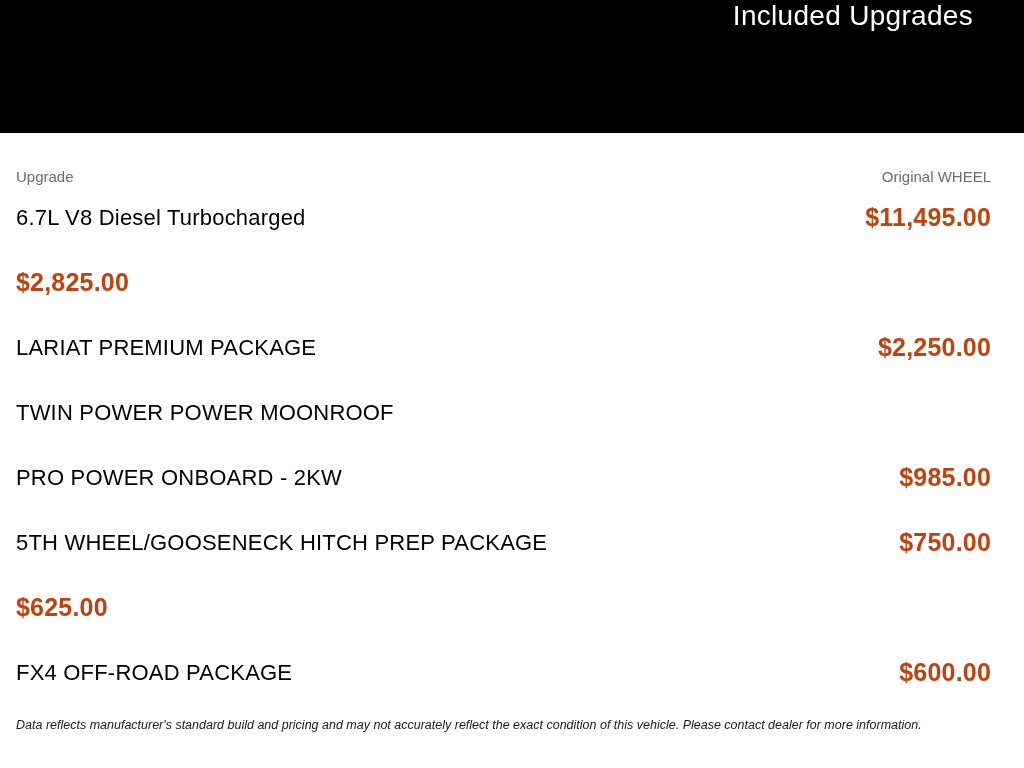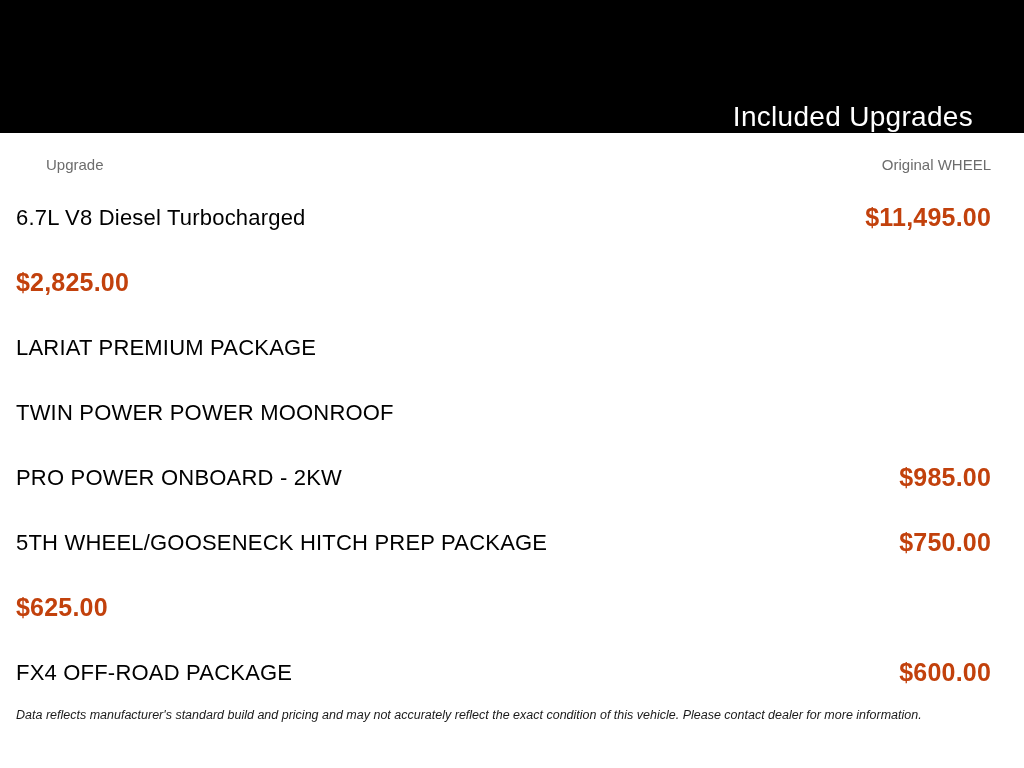--- a/index.html
+++ b/index.html
@@ -8,43 +8,42 @@
     height: 768px;
     background: #ffffff;
     font-family: "Liberation Sans", sans-serif;
     overflow: hidden;
   }
   .header-band {
     width: 1024px;
     height: 133px;
     background: #000000;
     display: flex;
-    align-items: flex-end;
+    align-items: flex-start;
     justify-content: flex-end;
     padding-right: 51px;
   }
   .header-title {
     color: #ffffff;
     font-size: 28px;
     font-weight: 400;
     letter-spacing: 0.3px;
   }
   .sheet {
     padding: 0 33px 0 16px;
   }
   .col-headers {
     display: flex;
     justify-content: space-between;
     align-items: baseline;
-    padding-top: 23px;
+    padding-top: 35px;
     height: 46px;
     font-size: 15px;
     color: #6d6d6d;
     font-weight: 400;
-    margin-left: 30px;
   }
   .rows {
     margin-top: 6px;
   }
   .upgrade-row {
     height: 65px;
     display: flex;
     justify-content: space-between;
     align-items: center;
   }
@@ -54,21 +53,21 @@
     font-weight: 400;
     letter-spacing: 0.2px;
   }
   .upgrade-price {
     font-size: 25px;
     color: #c2410c;
     font-weight: 700;
     letter-spacing: 0.2px;
   }
   .disclaimer {
-    margin-top: 3px;
+    margin-top: 13px;
     font-size: 12.5px;
     font-style: italic;
     color: #1a1a1a;
   }
 </style>
 </head>
 <body>
 
 <div class="header-band">
   <div class="header-title">Included Upgrades</div>
@@ -85,20 +84,21 @@
     <span class="upgrade-name">6.7L V8 Diesel Turbocharged</span>
     <span class="upgrade-price">$11,495.00</span>
   </div>
 
   <div class="upgrade-row">
     <span class="upgrade-price">$2,825.00</span>
   </div>
 
   <div class="upgrade-row">
     <span class="upgrade-name">LARIAT PREMIUM PACKAGE</span>
+    <span class="upgrade-price">$2,250.00</span>
   </div>
 
   <div class="upgrade-row">
     <span class="upgrade-name">TWIN POWER POWER MOONROOF</span>
   </div>
 
   <div class="upgrade-row">
     <span class="upgrade-name">PRO POWER ONBOARD - 2KW</span>
     <span class="upgrade-price">$985.00</span>
   </div>

